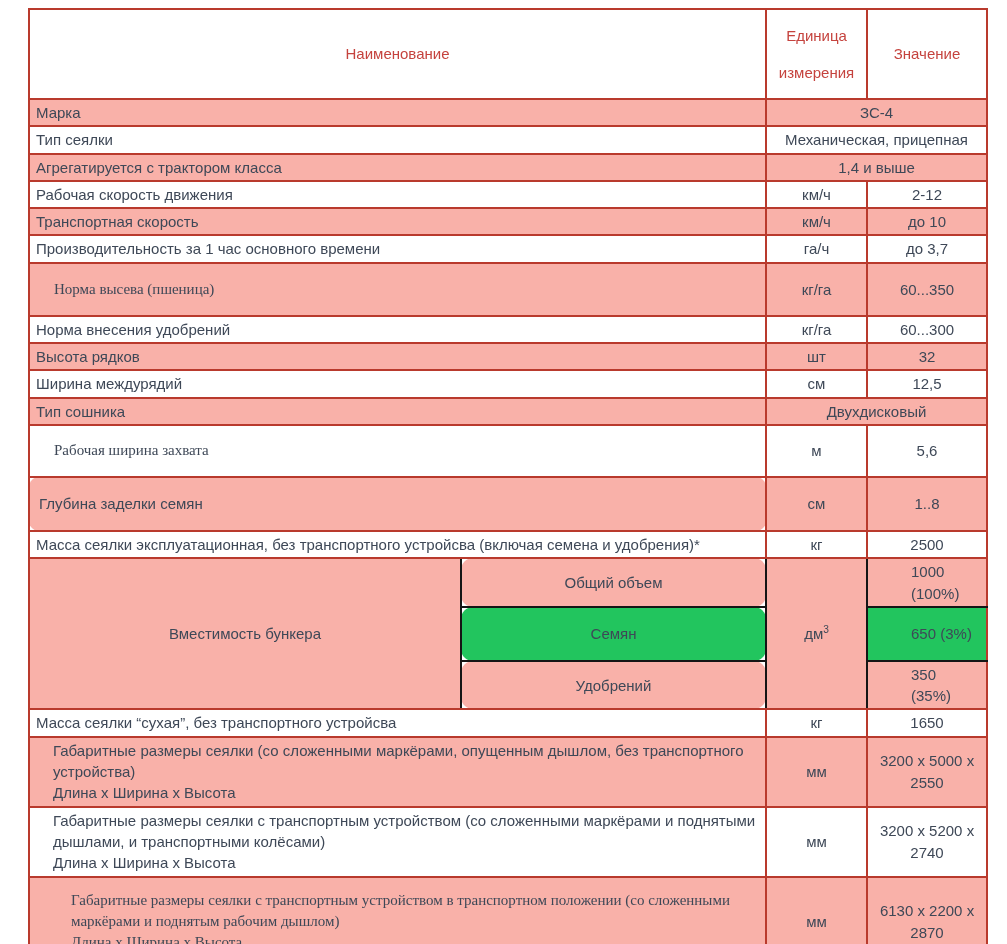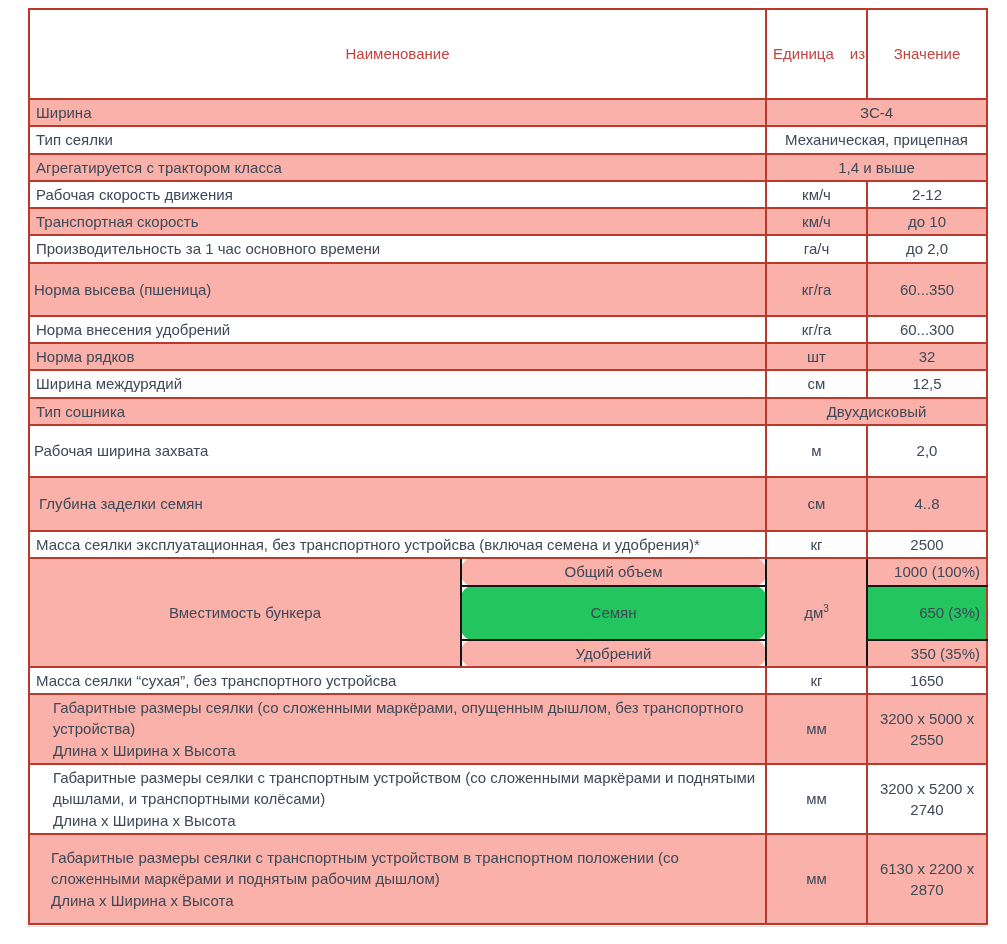--- a/index.html
+++ b/index.html
@@ -29,34 +29,34 @@
     vertical-align:middle;
     line-height:1.42;
     overflow:hidden;
   }
   
   tr.head td{
     color:var(--header-text);
     text-align:center;
     background:#ffffff;
   }
-  .unit-head-stack{display:flex;flex-direction:row;align-items:center;gap:16px;}
+  .unit-head-stack{display:flex;flex-direction:column;align-items:center;gap:16px;}
   
   .name-cell{text-align:left;}
   .unit-cell,.value-cell{text-align:center;}
   tr.pink td{background:var(--pink);}
   tr.white td{background:#ffffff;}
-  .indent{padding-left:4px;}
-  .indent-sm{padding-left:9px;}
+  .indent{padding-left:24px;font-family:Liberation Serif, serif;}
+  .indent-sm{padding-left:9px;border-radius:10px;}
   .dims{display:block;margin-left:17px;}
   
   td.b-main{text-align:center;background:var(--pink);border-right:2px solid var(--border-black);}
   td.b-lab{text-align:center;border-left:2px solid var(--border-black);border-right:2px solid var(--border-black);border-radius:12px;}
   td.b-unit{text-align:center;background:var(--pink);border-left:2px solid var(--border-black);border-right:2px solid var(--border-black);}
-  td.b-val{text-align:right;border-left:2px solid var(--border-black);}
+  td.b-val{text-align:left;border-left:2px solid var(--border-black);padding-left:43px;}
   tr.b-row1 td.b-lab, tr.b-row1 td.b-val{background:var(--pink);border-bottom:2px solid var(--border-black);}
   tr.b-row2 td.b-lab, tr.b-row2 td.b-val{background:#22c55e;border-top:2px solid var(--border-black);border-bottom:2px solid var(--border-black);}
   tr.b-row3 td.b-lab, tr.b-row3 td.b-val{background:var(--pink);border-top:2px solid var(--border-black);border-bottom:2px solid var(--border-red);}
   sup{font-size:0.68em;}
   .after-line{width:958px;margin-left:28px;border-top:1px solid #d9d9d9;margin-top:1px;}
 </style>
 </head>
 <body>
 
 <div class="page">
@@ -74,21 +74,21 @@
     <td>
       <div class="unit-head-stack">
         <span>Единица</span>
         <span>измерения</span>
       </div>
     </td>
     <td>Значение</td>
   </tr>
 
   <tr class="pink" style="height:26px">
-    <td colspan="2" class="name-cell">Ширина</td>
+    <td colspan="2" class="name-cell">Марка</td>
     <td colspan="2" class="value-cell">ЗС-4</td>
   </tr>
   <tr class="white" style="height:26px">
     <td colspan="2" class="name-cell">Тип сеялки</td>
     <td colspan="2" class="value-cell">Механическая, прицепная</td>
   </tr>
   <tr class="pink" style="height:26px">
     <td colspan="2" class="name-cell">Агрегатируется с трактором класса</td>
     <td colspan="2" class="value-cell">1,4 и выше</td>
   </tr>
@@ -98,55 +98,55 @@
     <td class="value-cell">2-12</td>
   </tr>
   <tr class="pink" style="height:26px">
     <td colspan="2" class="name-cell">Транспортная скорость</td>
     <td class="unit-cell">км/ч</td>
     <td class="value-cell">до 10</td>
   </tr>
   <tr class="white" style="height:26px">
     <td colspan="2" class="name-cell">Производительность за 1 час основного времени</td>
     <td class="unit-cell">га/ч</td>
-    <td class="value-cell">до 2,0</td>
+    <td class="value-cell">до 3,7</td>
   </tr>
   <tr class="pink" style="height:53px">
     <td colspan="2" class="name-cell indent">Норма высева (пшеница)</td>
     <td class="unit-cell">кг/га</td>
     <td class="value-cell">60...350</td>
   </tr>
   <tr class="white" style="height:26px">
     <td colspan="2" class="name-cell">Норма внесения удобрений</td>
     <td class="unit-cell">кг/га</td>
     <td class="value-cell">60...300</td>
   </tr>
   <tr class="pink" style="height:26px">
-    <td colspan="2" class="name-cell">Норма рядков</td>
+    <td colspan="2" class="name-cell">Высота рядков</td>
     <td class="unit-cell">шт</td>
     <td class="value-cell">32</td>
   </tr>
   <tr class="white" style="height:26px">
     <td colspan="2" class="name-cell">Ширина междурядий</td>
     <td class="unit-cell">см</td>
     <td class="value-cell">12,5</td>
   </tr>
   <tr class="pink" style="height:26px">
     <td colspan="2" class="name-cell">Тип сошника</td>
     <td colspan="2" class="value-cell">Двухдисковый</td>
   </tr>
   <tr class="white" style="height:52px">
     <td colspan="2" class="name-cell indent">Рабочая ширина захвата</td>
     <td class="unit-cell">м</td>
-    <td class="value-cell">2,0</td>
+    <td class="value-cell">5,6</td>
   </tr>
   <tr class="pink" style="height:54px">
     <td colspan="2" class="name-cell indent-sm">Глубина заделки семян</td>
     <td class="unit-cell">см</td>
-    <td class="value-cell">4..8</td>
+    <td class="value-cell">1..8</td>
   </tr>
   <tr class="white" style="height:26px">
     <td colspan="2" class="name-cell">Масса сеялки эксплуатационная, без транспортного устройсва (включая семена и удобрения)*</td>
     <td class="unit-cell">кг</td>
     <td class="value-cell">2500</td>
   </tr>
 
   <tr class="b-row1" style="height:26px">
     <td rowspan="3" class="b-main">Вместимость бункера</td>
     <td class="b-lab">Общий объем</td>

